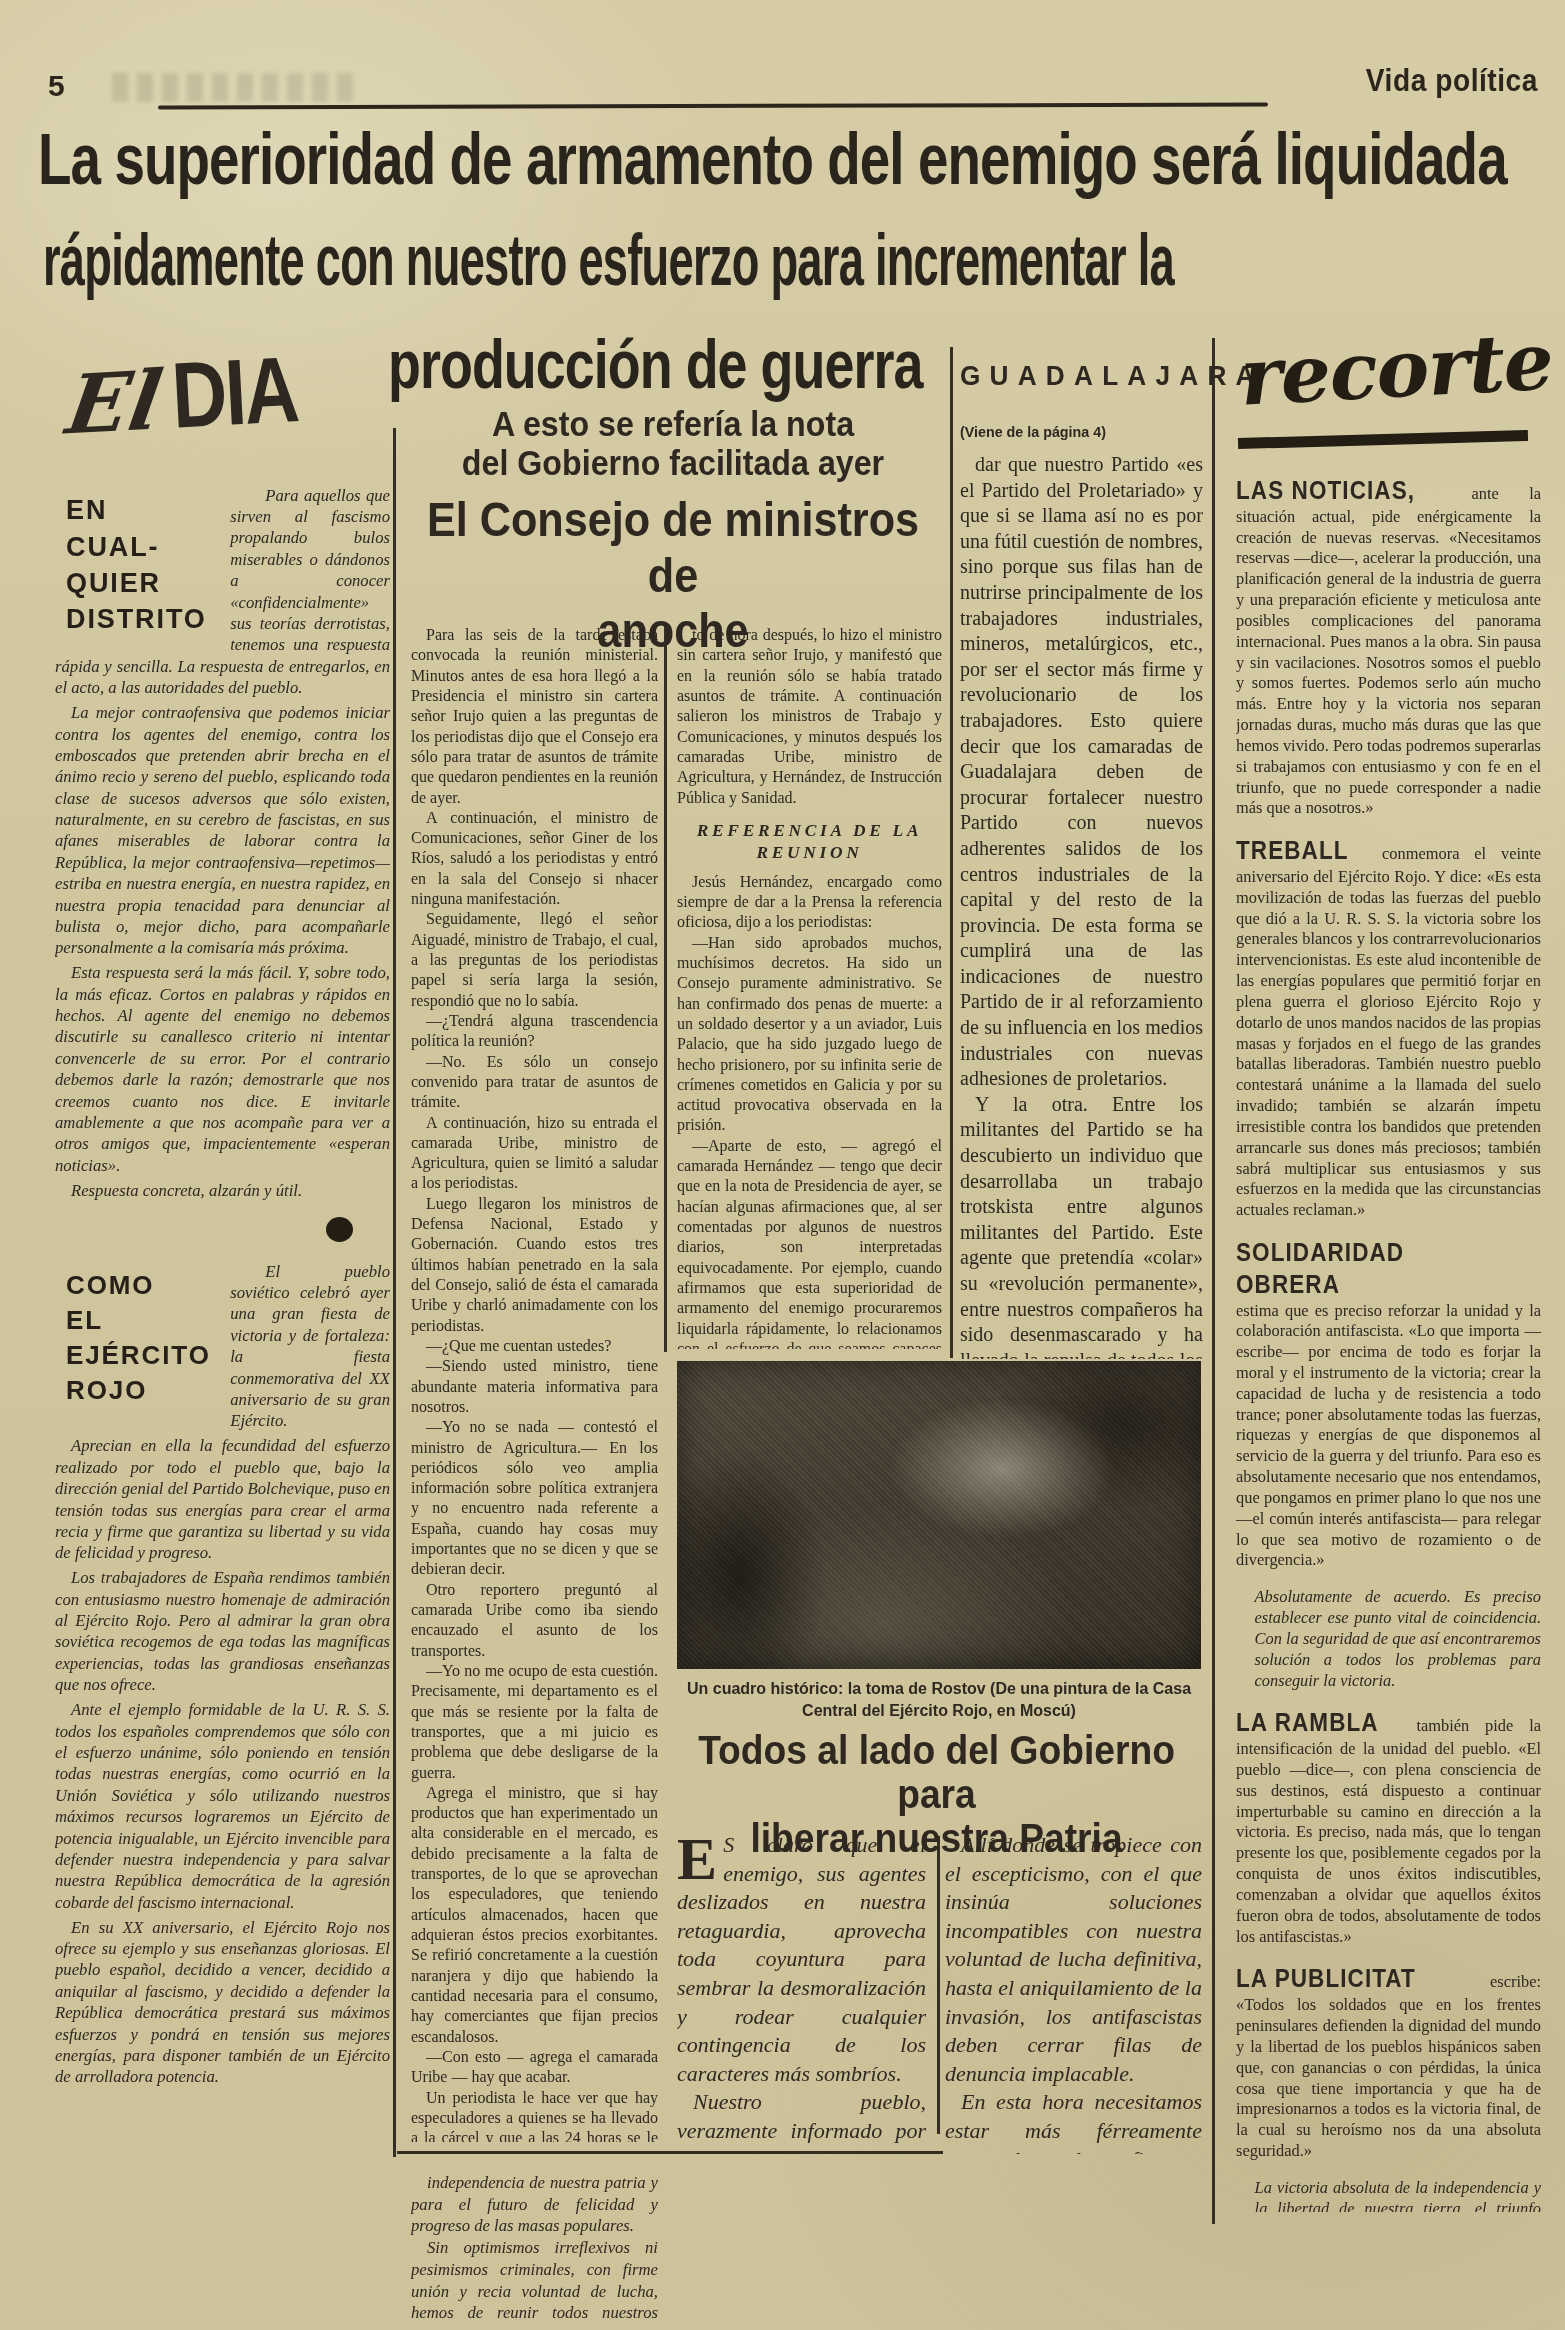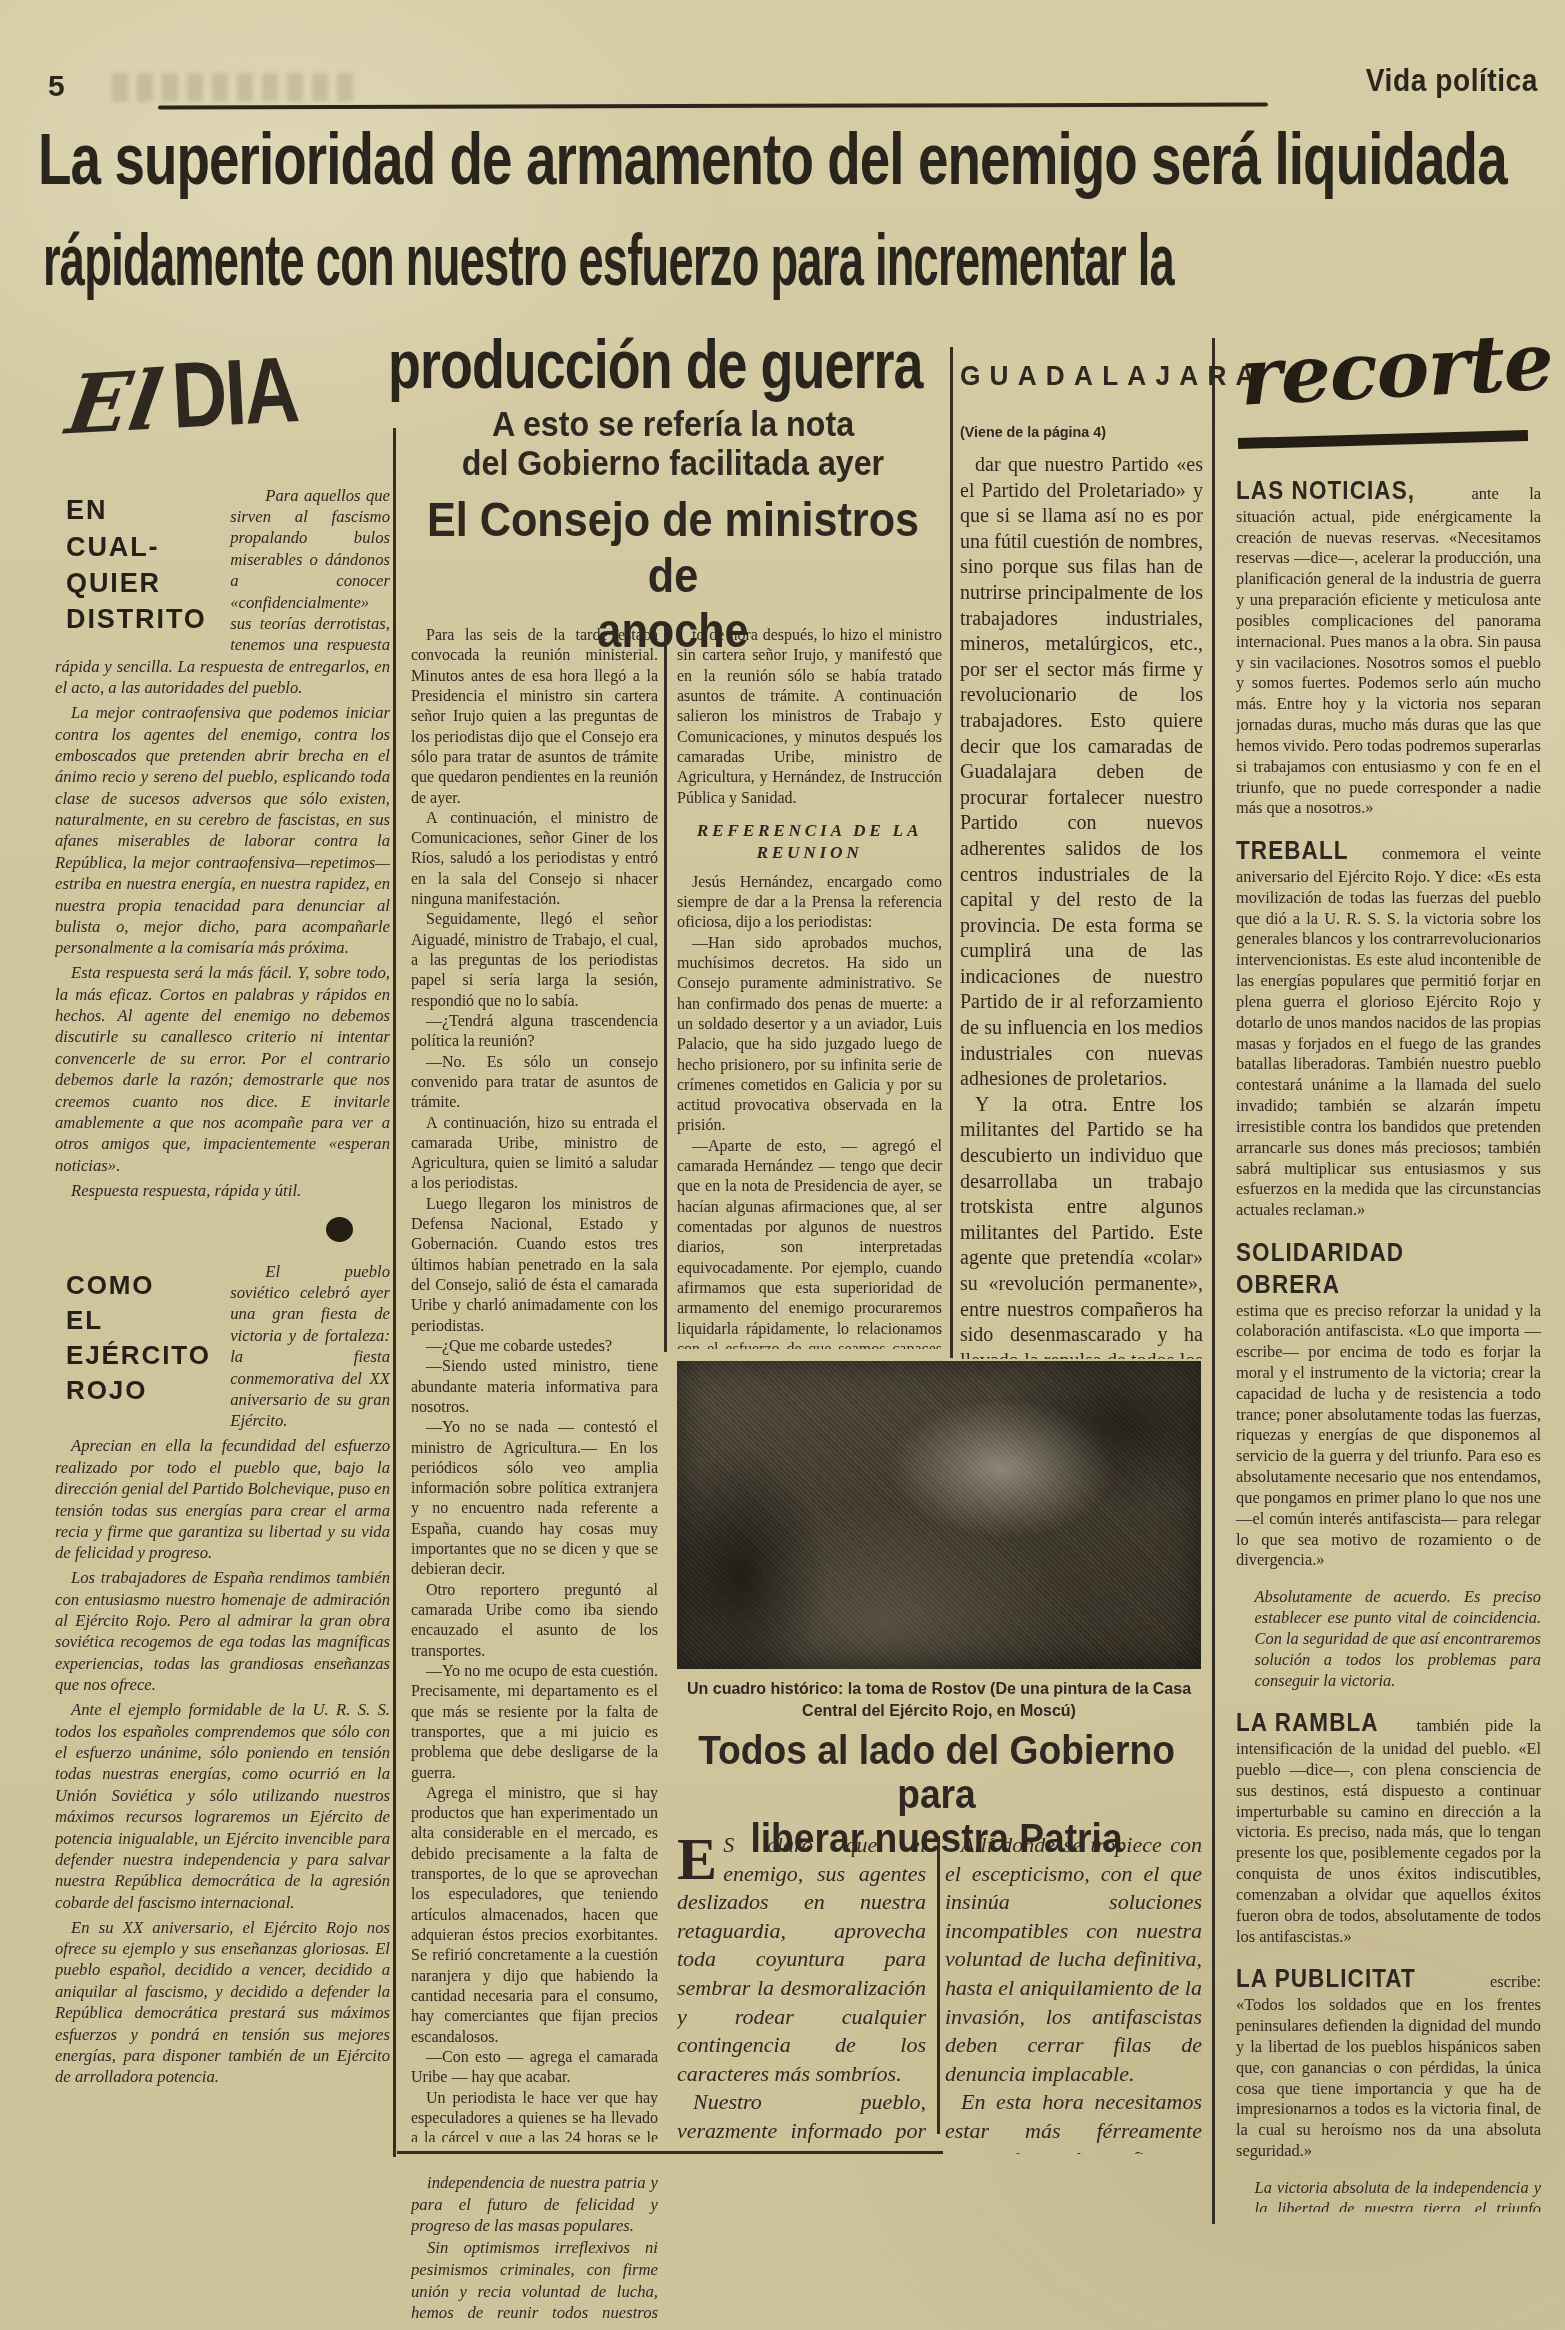--- a/index.html
+++ b/index.html
@@ -134,21 +134,21 @@
 <div class="abs" id="eldia-col">
   <div class="sec">
     <div class="sec-head">EN
 CUAL-
 QUIER
 DISTRITO</div>
     <p class="intro">Para aquellos que sirven al fascismo propalando bulos miserables o dándonos a conocer «confidencialmente» sus teorías derrotistas, tenemos una respuesta rápida y sencilla. La respuesta de entregarlos, en el acto, a las autoridades del pueblo.</p>
     <div>
         <p>La mejor contraofensiva que podemos iniciar contra los agentes del enemigo, contra los emboscados que pretenden abrir brecha en el ánimo recio y sereno del pueblo, esplicando toda clase de sucesos adversos que sólo existen, naturalmente, en su cerebro de fascistas, en sus afanes miserables de laborar contra la República, la mejor contraofensiva—repetimos— estriba en nuestra energía, en nuestra rapidez, en nuestra propia tenacidad para denunciar al bulista o, mejor dicho, para acompañarle personalmente a la comisaría más próxima.</p>
         <p>Esta respuesta será la más fácil. Y, sobre todo, la más eficaz. Cortos en palabras y rápidos en hechos. Al agente del enemigo no debemos discutirle su canallesco criterio ni intentar convencerle de su error. Por el contrario debemos darle la razón; demostrarle que nos creemos cuanto nos dice. E invitarle amablemente a que nos acompañe para ver a otros amigos que, impacientemente «esperan noticias».</p>
-        <p>Respuesta respuesta, rápida y útil.</p>
+        <p>Respuesta concreta, alzarán y útil.</p>
       </div>
     <div class="end-dot"></div>
   </div>
   <div class="sec">
     <div class="sec-head small">COMO
 EL
 EJÉRCITO
 ROJO</div>
     <p class="intro">El pueblo soviético celebró ayer una gran fiesta de victoria y de fortaleza: la fiesta conmemorativa del XX aniversario de su gran Ejército.</p>
     <div>
@@ -171,21 +171,21 @@
 
 <div class="abs newscol" id="consejo-col1">
   <div>
       <p>Para las seis de la tarde estaba convocada la reunión ministerial. Minutos antes de esa hora llegó a la Presidencia el ministro sin cartera señor Irujo quien a las preguntas de los periodistas dijo que el Consejo era sólo para tratar de asuntos de trámite que quedaron pendientes en la reunión de ayer.</p>
       <p>A continuación, el ministro de Comunicaciones, señor Giner de los Ríos, saludó a los periodistas y entró en la sala del Consejo si nhacer ninguna manifestación.</p>
       <p>Seguidamente, llegó el señor Aiguadé, ministro de Trabajo, el cual, a las preguntas de los periodistas papel si sería larga la sesión, respondió que no lo sabía.</p>
       <p>—¿Tendrá alguna trascendencia política la reunión?</p>
       <p>—No. Es sólo un consejo convenido para tratar de asuntos de trámite.</p>
       <p>A continuación, hizo su entrada el camarada Uribe, ministro de Agricultura, quien se limitó a saludar a los periodistas.</p>
       <p>Luego llegaron los ministros de Defensa Nacional, Estado y Gobernación. Cuando estos tres últimos habían penetrado en la sala del Consejo, salió de ésta el camarada Uribe y charló animadamente con los periodistas.</p>
-      <p>—¿Que me cobarde ustedes?</p>
+      <p>—¿Que me cuentan ustedes?</p>
       <p>—Siendo usted ministro, tiene abundante materia informativa para nosotros.</p>
       <p>—Yo no se nada — contestó el ministro de Agricultura.— En los periódicos sólo veo amplia información sobre política extranjera y no encuentro nada referente a España, cuando hay cosas muy importantes que no se dicen y que se debieran decir.</p>
       <p>Otro reportero preguntó al camarada Uribe como iba siendo encauzado el asunto de los transportes.</p>
       <p>—Yo no me ocupo de esta cuestión. Precisamente, mi departamento es el que más se resiente por la falta de transportes, que a mi juicio es problema que debe desligarse de la guerra.</p>
       <p>Agrega el ministro, que si hay productos que han experimentado un alta considerable en el mercado, es debido precisamente a la falta de transportes, de lo que se aprovechan los especuladores, que teniendo artículos almacenados, hacen que adquieran éstos precios exorbitantes. Se refirió concretamente a la cuestión naranjera y dijo que habiendo la cantidad necesaria para el consumo, hay comerciantes que fijan precios escandalosos.</p>
       <p>—Con esto — agrega el camarada Uribe — hay que acabar.</p>
       <p>Un periodista le hace ver que hay especuladores a quienes se ha llevado a la cárcel y que a las 24 horas se le ha concedido la libertad aun cuando sus delitos estuvieran plenamente comprobados.</p>
     </div>
 
 </div>

